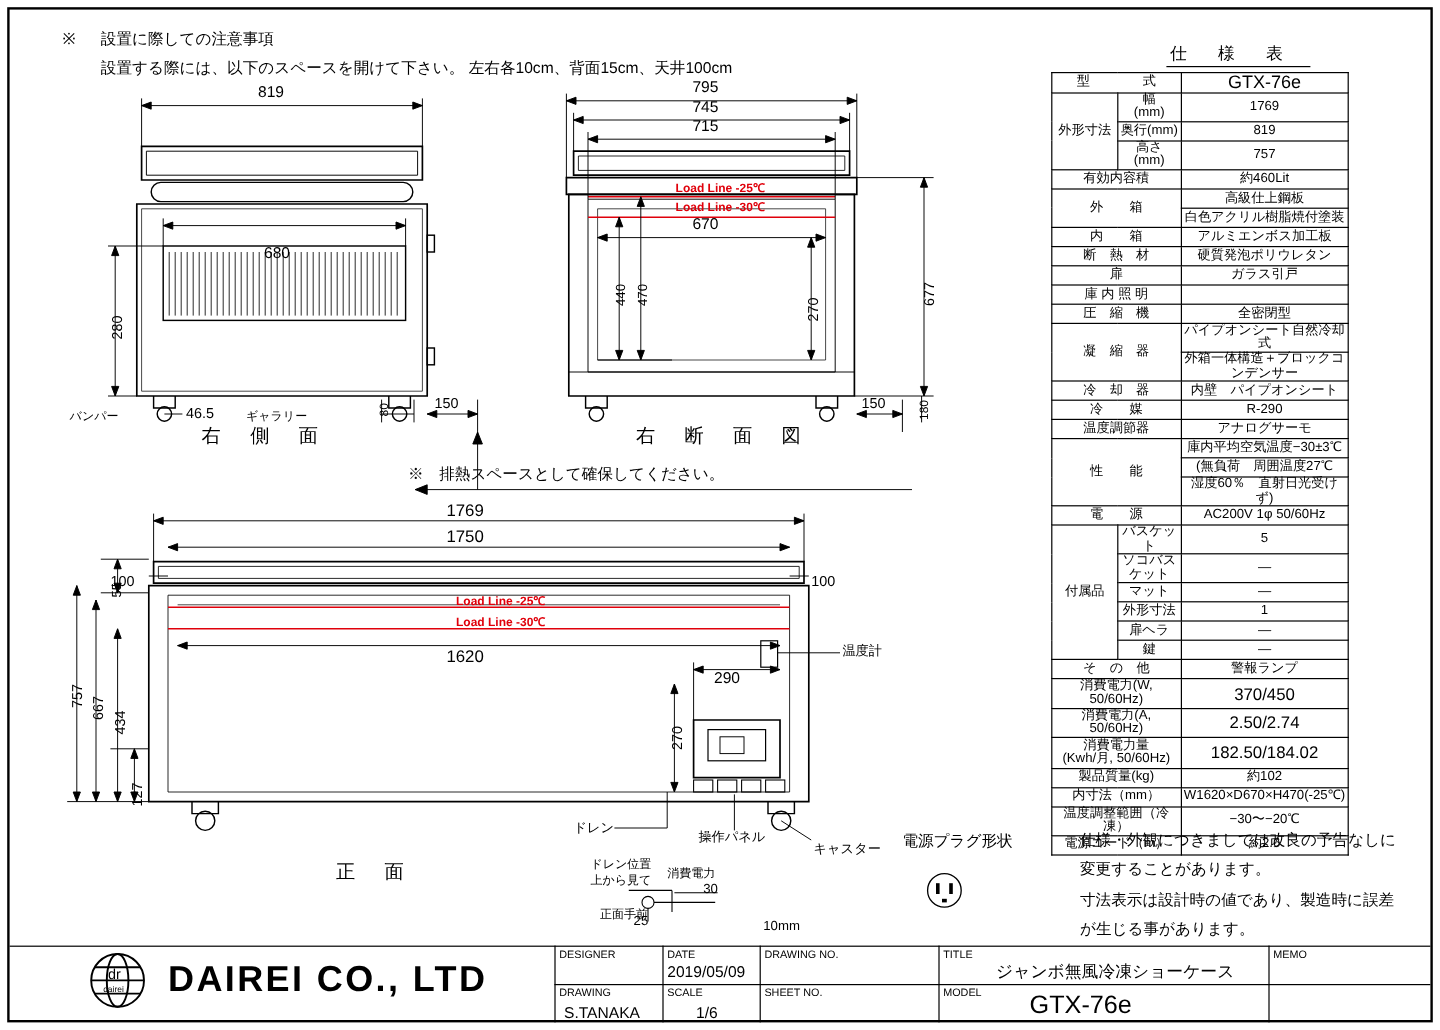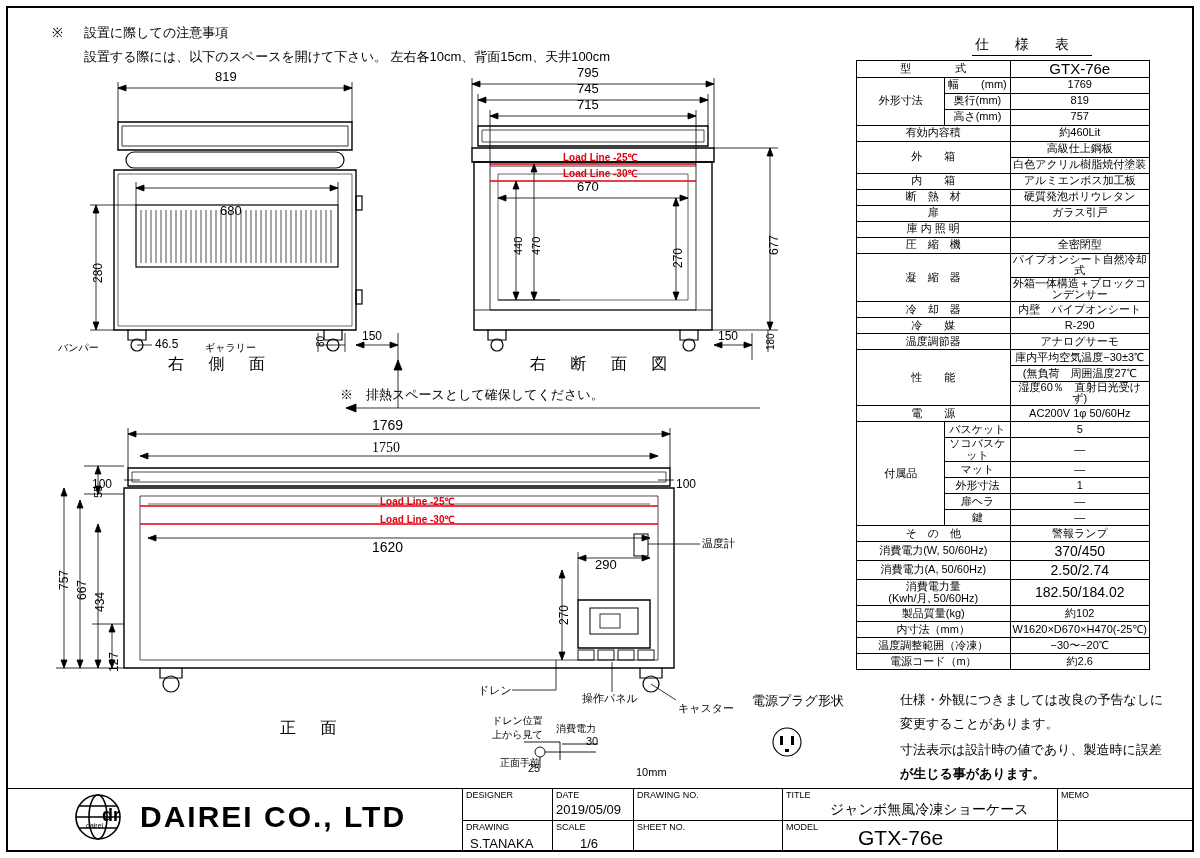--- a/index.html
+++ b/index.html
@@ -11,21 +11,21 @@
   .vl{width:1px;}
   .txt{position:absolute;white-space:nowrap;font-size:11px;line-height:1.1;}
   .t12{font-size:12px;}
   .t13{font-size:13px;}
   .t14{font-size:14px;}
   .t16{font-size:16px;}
   .t10{font-size:10px;}
   .t9{font-size:9px;}
   .redtxt{color:#e0000b;font-weight:bold;font-size:10px;}
   .rot{transform-origin:0 0;}
-  .spec{position:absolute;left:856px;top:60px;width:294px;border-collapse:collapse;font-size:11px;}
+  .spec{position:absolute;left:876px;top:60px;width:248px;border-collapse:collapse;font-size:11px;}
   .spec td{border:1px solid #000;padding:0 2px;height:15px;text-align:center;vertical-align:middle;line-height:1.05;}
   .spec td.lbl{width:88px;}
   .spec td.sub{width:62px;}
   .title-spec{position:absolute;left:975px;top:36px;font-size:14px;letter-spacing:6px;}
   .title-underline{position:absolute;left:972px;top:55px;width:120px;height:1px;background:#000;}
   .note{position:absolute;font-size:12px;line-height:1.55;}
   svg{position:absolute;left:0;top:0;overflow:visible;}
 </style>
 </head>
 <body>
@@ -491,21 +491,21 @@
   <div class="txt t12 rot" style="left:672px;top:268px;transform:rotate(-90deg);">270</div>
   <div class="txt t12" style="left:718px;top:330px;">150</div>
   <div class="txt t10 rot" style="left:765px;top:350px;transform:rotate(-90deg);">180</div>
   <div class="redtxt txt" style="left:563px;top:152px;">Load Line -25℃</div>
   <div class="redtxt txt" style="left:563px;top:168px;">Load Line -30℃</div>
   <div class="txt t16" style="left:530px;top:355px;letter-spacing:10px;">右 断 面 図</div>
 
   <div class="txt t13" style="left:340px;top:388px;">※　排熱スペースとして確保してください。</div>
 
   <div class="txt t14" style="left:372px;top:418px;">1769</div>
-  <div class="txt t14" style="left:372px;top:440px;font-family:Liberation Serif, serif;">1750</div>
+  <div class="txt t14" style="left:372px;top:440px;">1750</div>
   <div class="txt t14" style="left:372px;top:540px;">1620</div>
   <div class="txt t13" style="left:595px;top:558px;">290</div>
   <div class="txt t12 rot" style="left:558px;top:625px;transform:rotate(-90deg);">270</div>
   <div class="txt t12" style="left:92px;top:478px;">100</div>
   <div class="txt t12" style="left:676px;top:478px;">100</div>
   <div class="txt t11 rot" style="left:92px;top:498px;transform:rotate(-90deg);">55</div>
   <div class="txt t12 rot" style="left:58px;top:590px;transform:rotate(-90deg);">757</div>
   <div class="txt t12 rot" style="left:76px;top:600px;transform:rotate(-90deg);">667</div>
   <div class="txt t12 rot" style="left:94px;top:612px;transform:rotate(-90deg);">434</div>
   <div class="txt t12 rot" style="left:108px;top:672px;transform:rotate(-90deg);">127</div>
@@ -529,21 +529,21 @@
 
   <div class="note" style="left:700px;top:694px;width:0;"></div>
 
   <div class="note" style="left:702px;top:692px;"></div>
 
   <div class="txt t13" style="left:702px;top:696px;"></div>
 
   <div class="txt t13" style="left:900px;top:693px;">仕様・外観につきましては改良の予告なしに</div>
   <div class="txt t13" style="left:900px;top:717px;">変更することがあります。</div>
   <div class="txt t13" style="left:900px;top:743px;">寸法表示は設計時の値であり、製造時に誤差</div>
-  <div class="txt t13" style="left:900px;top:767px;font-weight:bold;">が生じる事があります。</div>
+  <div class="txt t13" style="left:900px;top:767px;">が生じる事があります。</div>
 
   <div class="ln hl" style="left:8px;top:788px;width:1184px;"></div>
   <div class="ln vl" style="left:462px;top:788px;height:64px;"></div>
   <div class="ln vl" style="left:552px;top:788px;height:64px;"></div>
   <div class="ln vl" style="left:633px;top:788px;height:64px;"></div>
   <div class="ln vl" style="left:782px;top:788px;height:64px;"></div>
   <div class="ln vl" style="left:1057px;top:788px;height:64px;"></div>
   <div class="ln hl" style="left:462px;top:820px;width:730px;"></div>
 
   <div class="txt t9" style="left:466px;top:791px;">DESIGNER</div>
@@ -555,16 +555,16 @@
   <div class="txt t14" style="left:830px;top:802px;">ジャンボ無風冷凍ショーケース</div>
 
   <div class="txt t9" style="left:466px;top:823px;">DRAWING</div>
   <div class="txt t9" style="left:556px;top:823px;">SCALE</div>
   <div class="txt t9" style="left:637px;top:823px;">SHEET NO.</div>
   <div class="txt t9" style="left:786px;top:823px;">MODEL</div>
   <div class="txt t13" style="left:470px;top:837px;">S.TANAKA</div>
   <div class="txt t13" style="left:580px;top:837px;">1/6</div>
   <div class="txt" style="left:858px;top:826px;font-size:21px;">GTX-76e</div>
 
-  <div class="txt" style="left:102px;top:806px;font-size:18px;font-weight:bold;">dr</div>
+  <div class="txt" style="left:90px;top:806px;font-size:12px;font-weight:normal;">dr</div>
   <div class="txt" style="left:86px;top:822px;font-size:7px;">dairei</div>
   <div class="txt" style="left:140px;top:800px;font-size:30px;font-weight:bold;letter-spacing:2px;">DAIREI CO., LTD</div>
 </div>
 
 </body></html>

